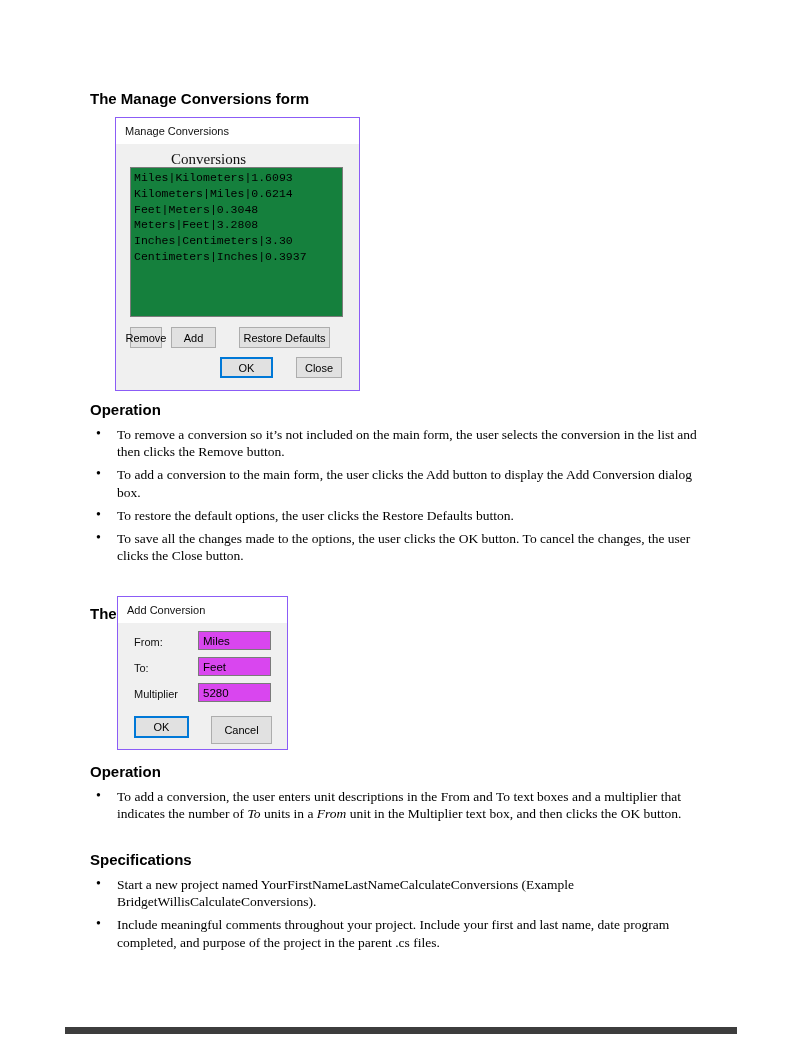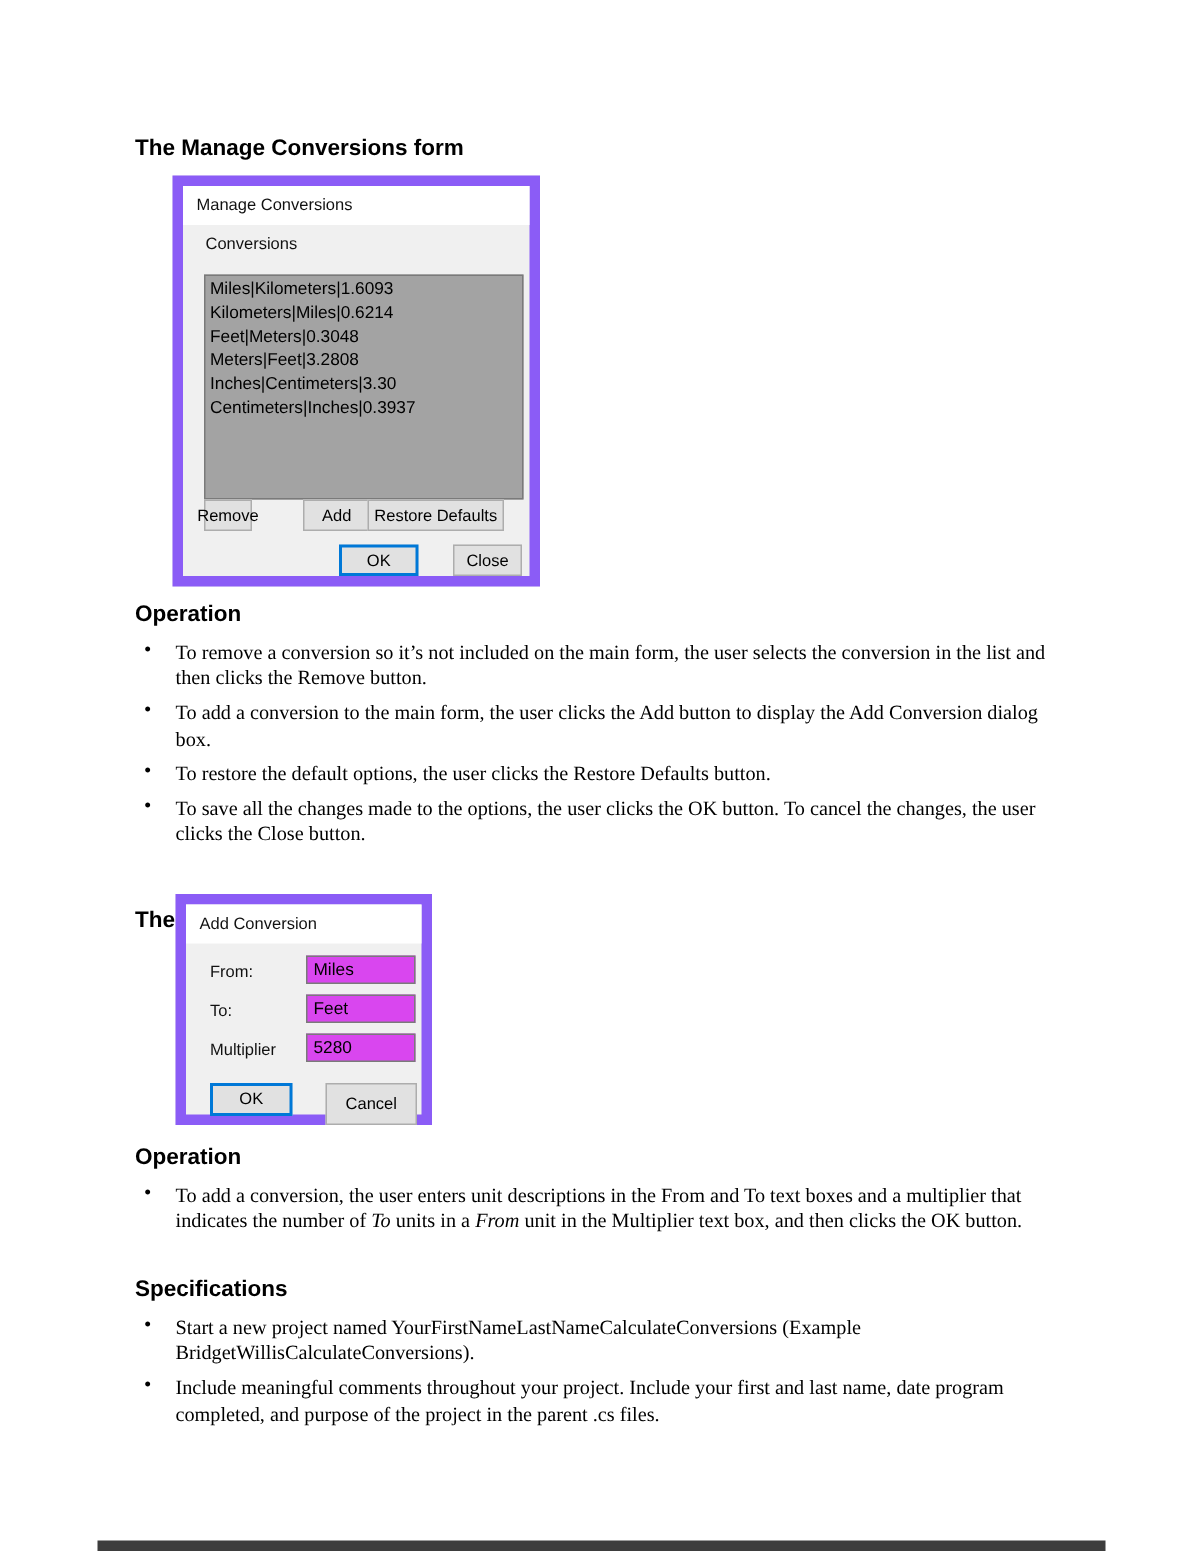--- a/index.html
+++ b/index.html
@@ -16,49 +16,49 @@
     font-family: "Liberation Sans", sans-serif;
     font-weight: bold;
     font-size: 15px;
     color: #000;
     white-space: nowrap;
   }
   
   .dialog {
     position: absolute;
     background: #f0f0f0;
-    border: 7px solid #8b5cf6;
+    border: 1px solid #8b5cf6;
   }
   .titlebar {
     height: 26px;
     background: #ffffff;
     display: flex;
     align-items: center;
     padding-left: 9px;
     font-family: "Liberation Sans", sans-serif;
     font-size: 11px;
     color: #111;
   }
   .grouplabel {
     position: absolute;
-    font-family: Liberation Sans, sans-serif;
-    font-size: 11px;
+    font-family: Liberation Serif, serif;
+    font-size: 15px;
     color: #111;
     white-space: nowrap;
+    margin-left: 40px;
   }
   .listbox {
     position: absolute;
-    background: #a3a3a3;
+    background: #15803d;
     border: 1px solid #7a7a7a;
-    font-family: Liberation Sans, sans-serif;
+    font-family: Liberation Mono, monospace;
     font-size: 11.5px;
     line-height: 15.8px;
     padding: 2px 0 0 3px;
     overflow: hidden;
-    margin-top: 10px;
   }
   .listbox div { white-space: nowrap; }
   .btn {
     position: absolute;
     background: #e1e1e1;
     border: 1px solid #adadad;
     display: flex;
     align-items: center;
     justify-content: center;
     font-family: "Liberation Sans", sans-serif;
@@ -124,21 +124,21 @@
   <div class="grouplabel" style="left:15px; top:33px;">Conversions</div>
   <div class="listbox" style="left:14px; top:49px; width:213px; height:150px;">
     <div>Miles|Kilometers|1.6093</div>
     <div>Kilometers|Miles|0.6214</div>
     <div>Feet|Meters|0.3048</div>
     <div>Meters|Feet|3.2808</div>
     <div>Inches|Centimeters|3.30</div>
     <div>Centimeters|Inches|0.3937</div>
   </div>
   <div class="btn" style="left:14px; top:209px; width:32px; height:21px;">Remove</div>
-  <div class="btn" style="left:80px; top:209px; width:45px; height:21px;">Add</div>
+  <div class="btn" style="left:55px; top:209px; width:45px; height:21px;">Add</div>
   <div class="btn" style="left:123px; top:209px; width:91px; height:21px;">Restore Defaults</div>
   <div class="btn btn-default" style="left:104px; top:239px; width:53px; height:21px;">OK</div>
   <div class="btn" style="left:180px; top:239px; width:46px; height:21px;">Close</div>
 </div>
 
 <div class="h1" style="left:90px; top:401px;">Operation</div>
 
 <ul class="bullets" style="left:90px; top:426px;">
   <li>To remove a conversion so it’s not included on the main form, the user selects the conversion in the list and then clicks the Remove button.</li>
   <li>To add a conversion to the main form, the user clicks the Add button to display the Add Conversion dialog box.</li>

